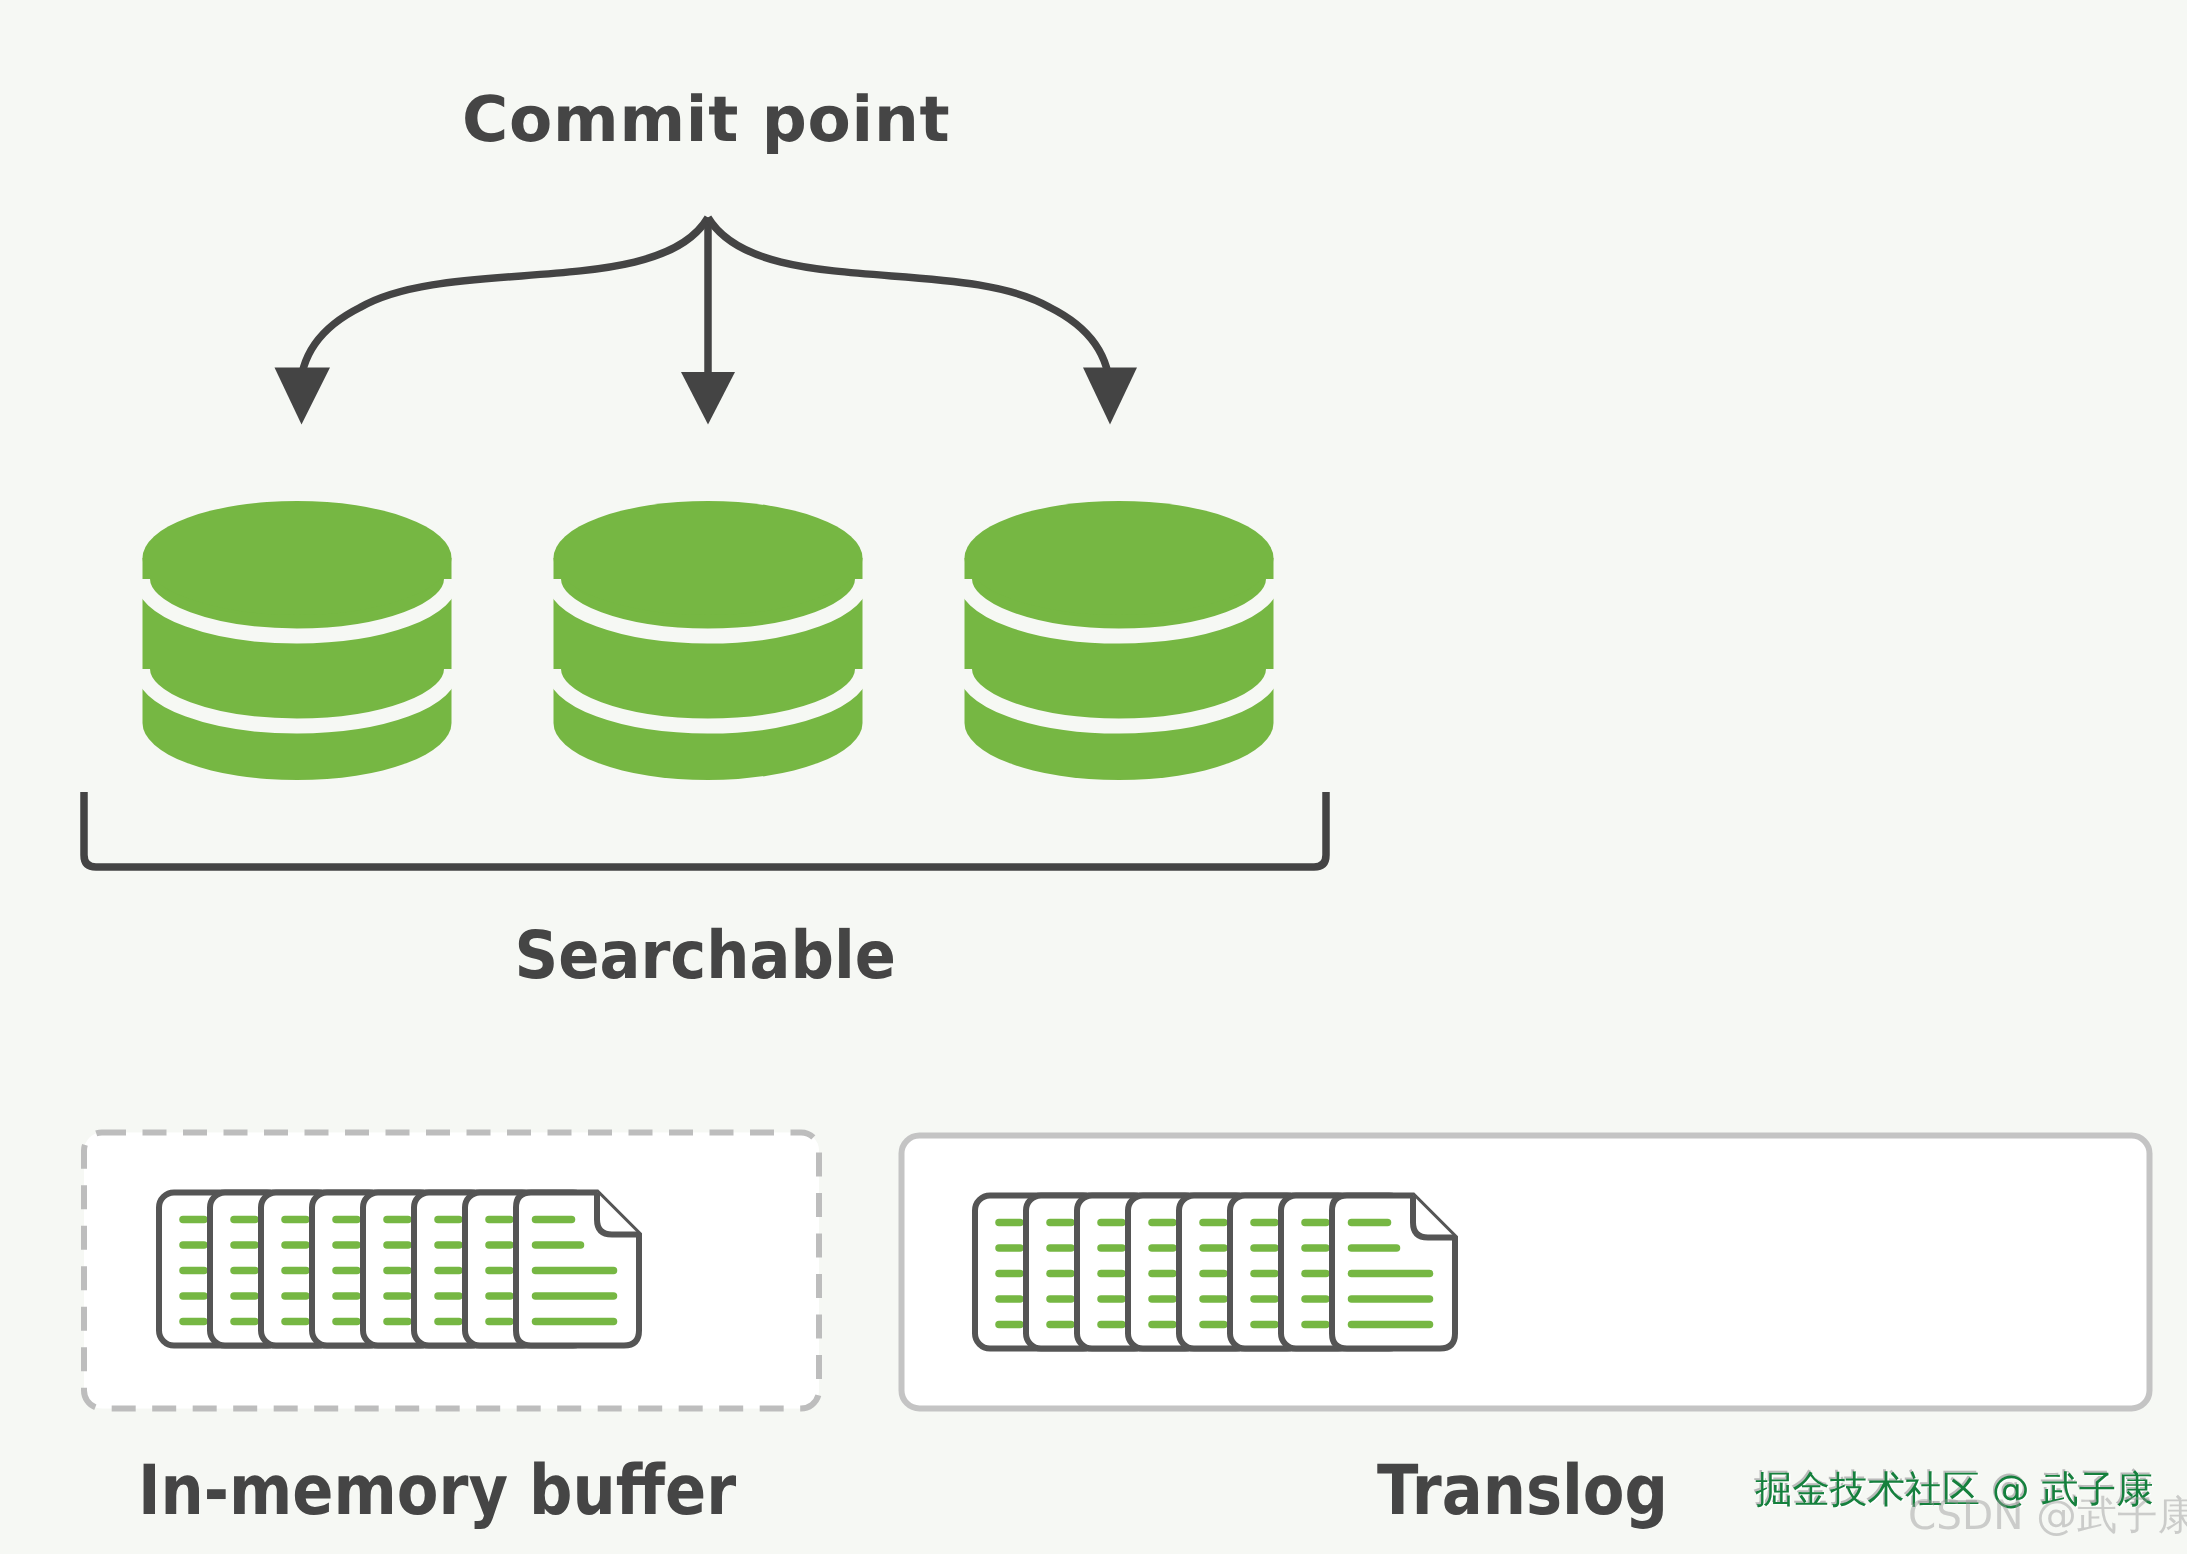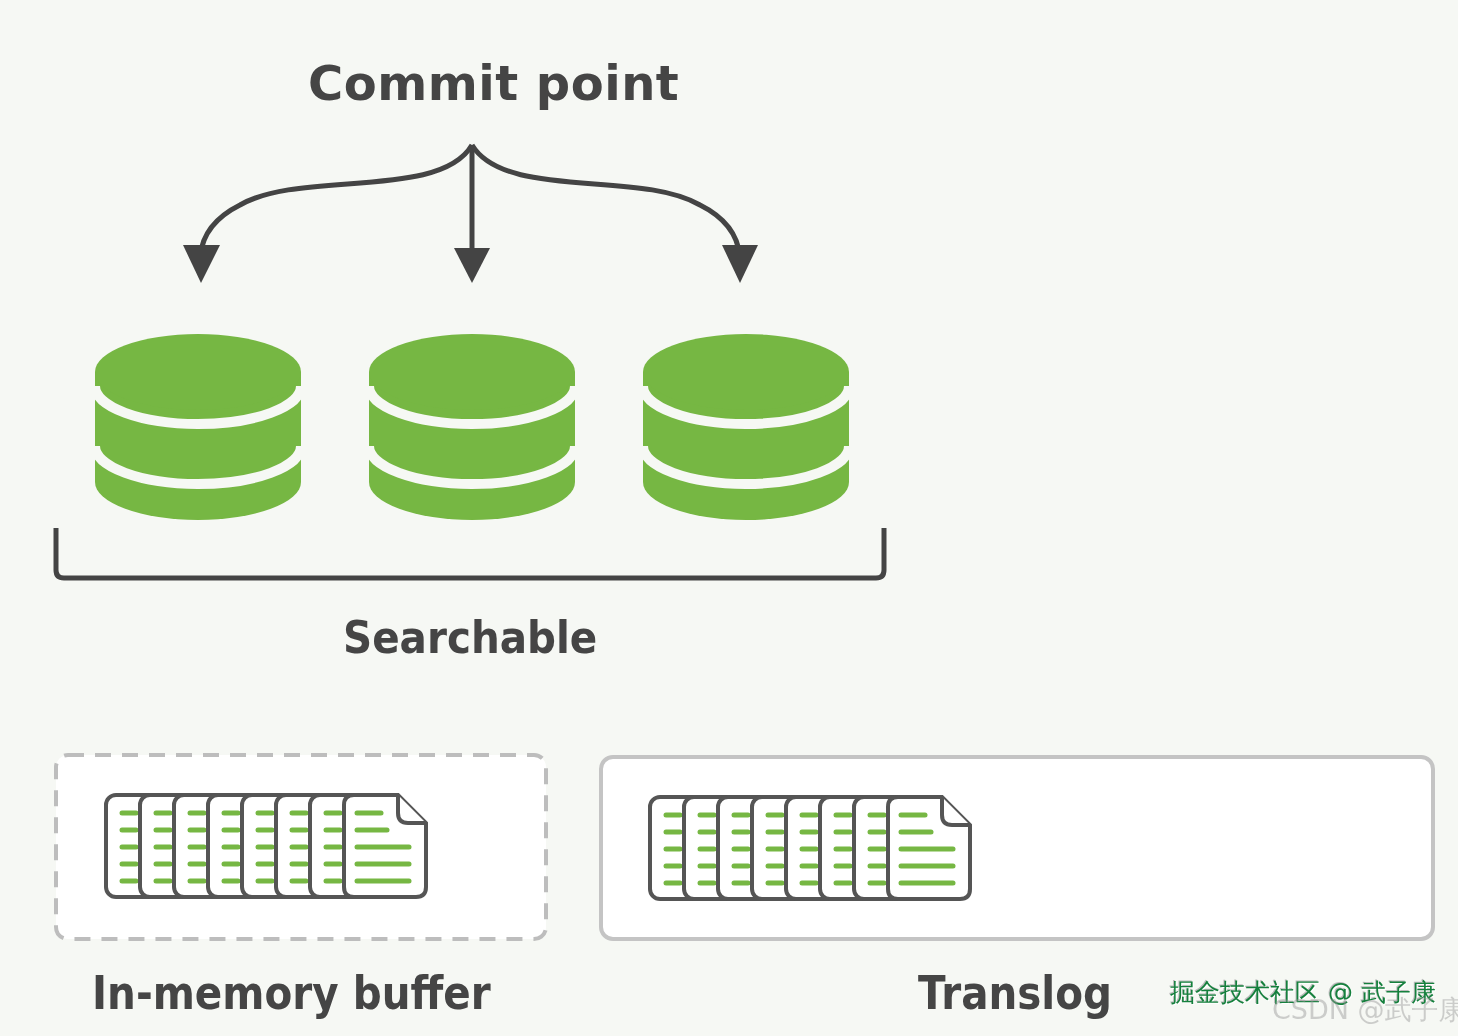--- a/index.html
+++ b/index.html
@@ -1,19 +1,19 @@
 <!DOCTYPE html>
 <html><head>
 <meta charset="utf-8">
 <style>
   html, body { margin:0; padding:0; }
   body { width:1458px; height:1036px; background:#f6f8f4; position:relative; overflow:hidden;
          font-family:"DejaVu Sans", sans-serif; }
   .label { position:absolute; color:#454545; font-weight:bold; white-space:nowrap; }
-  #commit-label { left:308px; top:55px; font-size:48px; letter-spacing:0.5px; }
+  #commit-label { left:308px; top:55px; font-size:42px; letter-spacing:0.5px; }
   #searchable-label { left:343px; top:612px; font-size:44px; transform:scaleX(0.92); transform-origin:left; }
   #buffer-label { left:92px; top:966px; font-size:46px; transform:scaleX(0.88); transform-origin:left; }
   #translog-label { left:918px; top:966px; font-size:46px; transform:scaleX(0.88); transform-origin:left; }
   svg { position:absolute; left:0; top:0; }
   .wm1 { position:absolute; left:1170px; top:976px; font-size:25px; color:#15803d;
          font-family:"DejaVu Sans", sans-serif; text-shadow:1px 1px 0 #fff, -1px -1px 0 #bbb; white-space:nowrap; }
   .wm2 { position:absolute; left:1262px; top:992px; font-size:27px; color:rgba(150,150,150,0.45);
          font-family:"DejaVu Sans", sans-serif; white-space:nowrap;margin-left:10px; }
 </style>
 </head>

